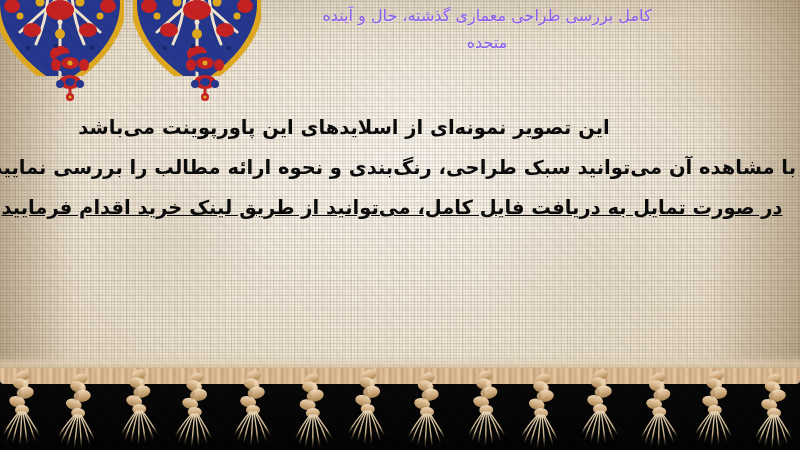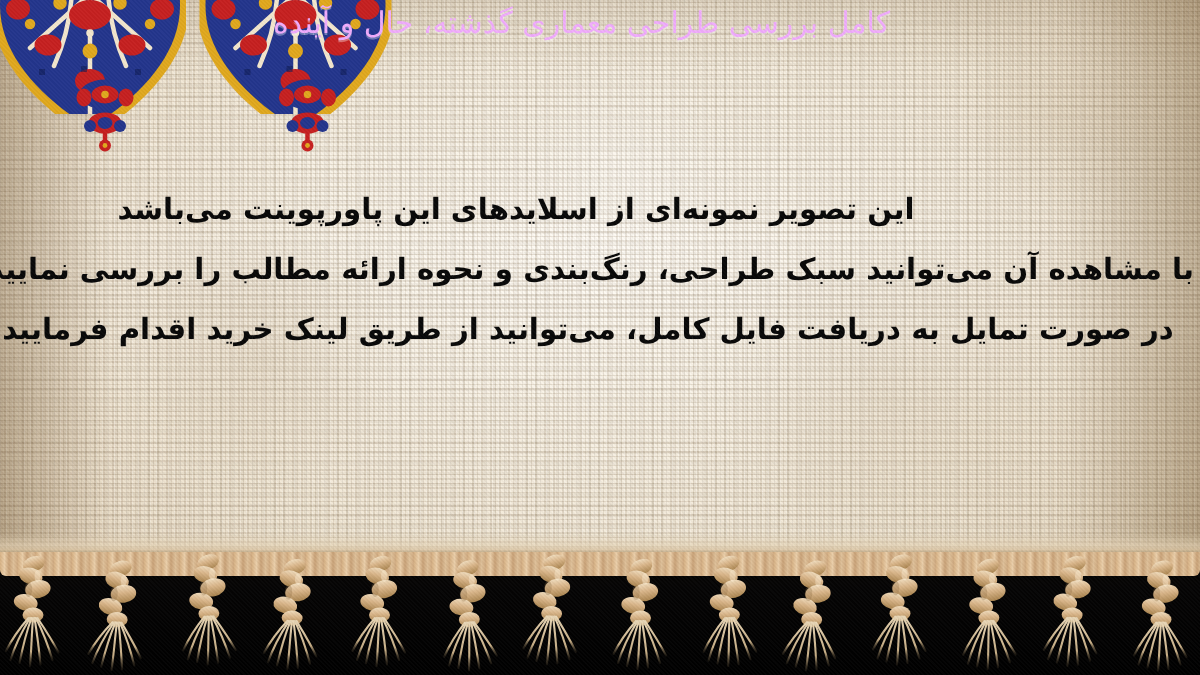--- a/index.html
+++ b/index.html
@@ -83,43 +83,43 @@
   #pendant-a { left:45px;  top:52px; width:50px; height:55px; }
   #pendant-b { left:180px; top:52px; width:50px; height:55px; }
 
   
   .text-layer {
     position:absolute; left:0; top:0; width:800px; height:380px;
     direction:rtl;
   }
   #title-block {
     position:absolute; right:8px; top:2px; width:610px;
-    text-align:left;
+    text-align:center;
     direction:rtl;
-    color:#f0abfc;
+    color:#8b5cf6;
     font-family:"DejaVu Sans", sans-serif;
-    font-size:20px;
+    font-size:16px;
     line-height:27px;
     font-weight:400;
     letter-spacing:0px;
     text-shadow:0 1px 0 rgba(255,255,255,0.35);
   }
   #body-block {
-    position:absolute; right:0px; top:120px; width:800px;
+    position:absolute; right:0px; top:108px; width:800px;
     direction:rtl;
     color:#080808;
     font-family:"DejaVu Sans", sans-serif;
     font-weight:700;
     font-size:19.5px;
     line-height:40px;
   }
   .body-line { display:block; white-space:nowrap; }
   #body-line-1 { text-align:center; padding-right:112px; }
   #body-line-2 { text-align:center; padding-right:4px; }
-  #body-line-3 { text-align:center; padding-right:16px; }
+  #body-line-3 { text-align:center; padding-right:16px;text-decoration:underline; }
 
   
   .black-band {
     position:absolute; left:0; bottom:0; width:800px; height:82px;
     background:
       linear-gradient(180deg,#0b0906 0%, #050404 30%, #000 100%);
   }
   .carpet-end-edge {
     position:absolute; left:0; bottom:73px; width:800px; height:22px;
     background:
@@ -252,20 +252,21 @@
     <use href="#pend"></use>
   </svg>
   <svg class="motif" id="pendant-b" viewBox="0 0 50 55">
     <use href="#pend"></use>
   </svg>
 
   <div class="text-layer">
 
     <div id="title-block">
       <div>کامل بررسی طراحی معماری گذشته، حال و آینده</div>
+      <div>متحده</div>
     </div>
 
     <div id="body-block">
       <span class="body-line" id="body-line-1">این تصویر نمونه‌ای از اسلایدهای این پاورپوینت می‌باشد</span>
       <span class="body-line" id="body-line-2">با مشاهده آن می‌توانید سبک طراحی، رنگ‌بندی و نحوه ارائه مطالب را بررسی نمایید</span>
       <span class="body-line" id="body-line-3">در صورت تمایل به دریافت فایل کامل، می‌توانید از طریق لینک خرید اقدام فرمایید</span>
     </div>
 
   </div>
 

